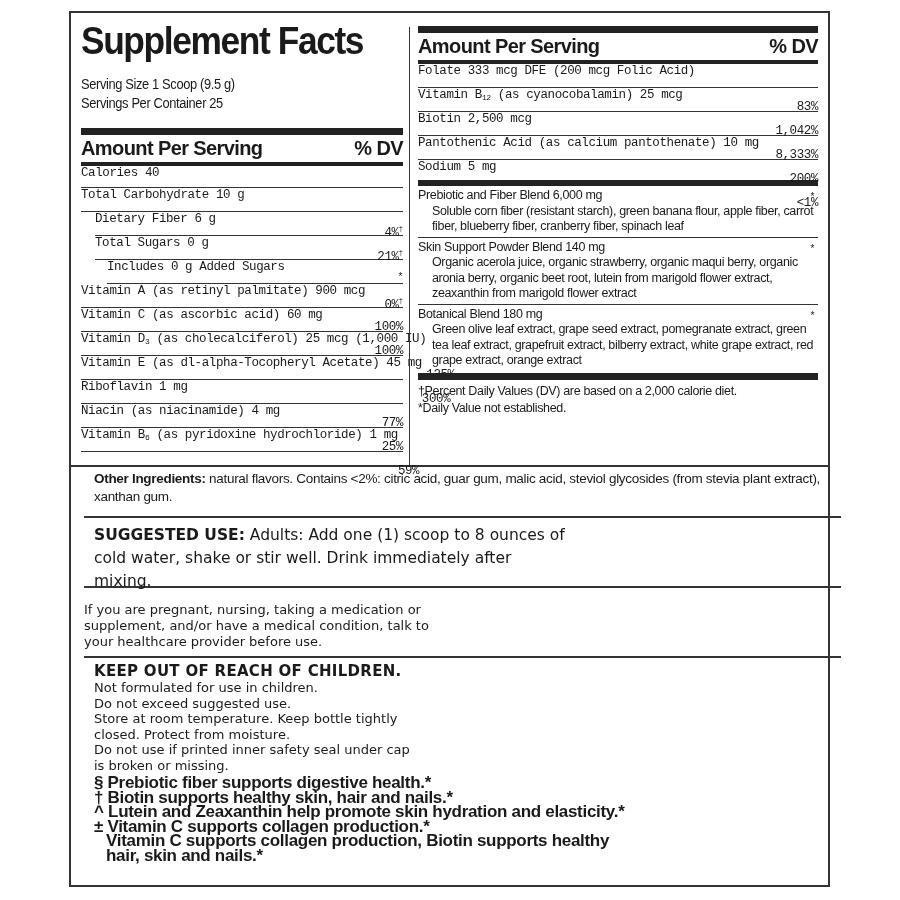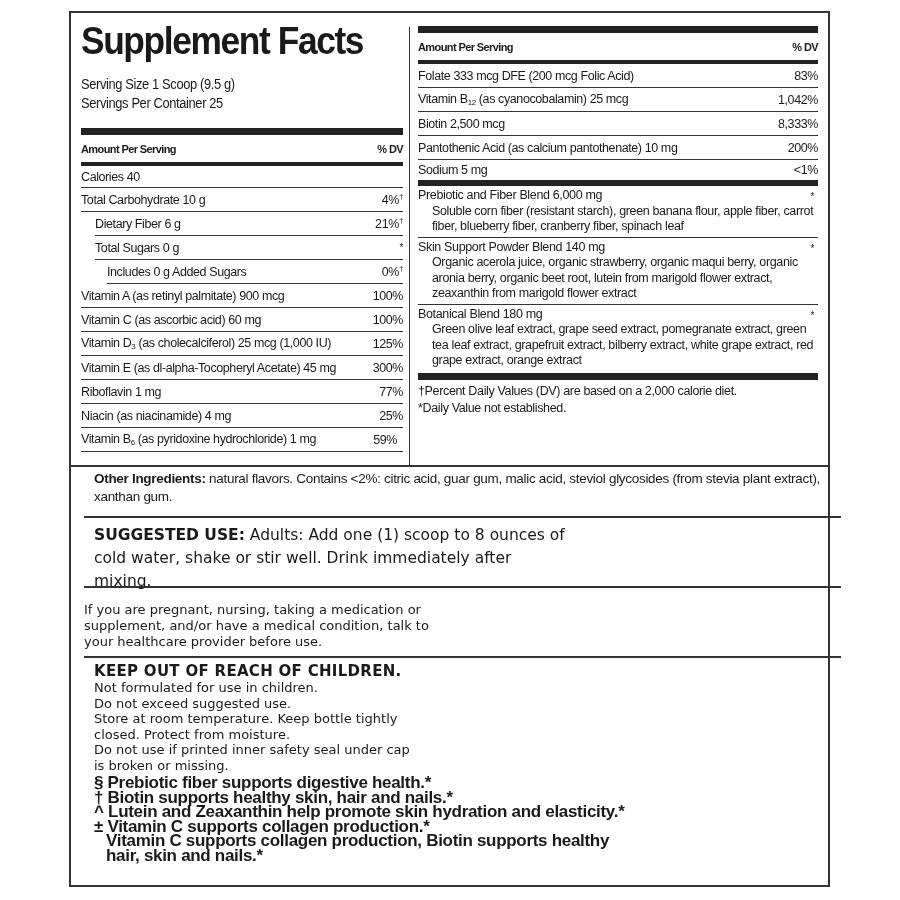--- a/index.html
+++ b/index.html
@@ -6,25 +6,25 @@
   body { width:900px; height:900px; position:relative; overflow:hidden; color:#1a1a1a; }
   .hum { font-family: "DejaVu Sans", sans-serif; }
   .label { position:absolute; left:69px; top:11px; width:761px; height:876px; border:2px solid #333; box-sizing:border-box; }
   .top { position:absolute; left:0; top:0; width:757px; height:452px; border-bottom:2px solid #333; }
   .col-left { position:absolute; left:10px; top:0; width:322px; }
   .col-right { position:absolute; left:347px; top:0; width:400px; }
   .vdiv { position:absolute; left:338px; top:14px; width:1px; height:438px; background:#333; }
   .title { font-family:"Liberation Sans", sans-serif; font-weight:bold; font-size:38px; letter-spacing:-1.5px; transform:scaleX(0.93); transform-origin:left; margin-top:6px; height:44px; line-height:44px; color:#1a1a1a; white-space:nowrap; }
   .serv { font-family:"Liberation Sans", sans-serif; font-size:14px; letter-spacing:-0.4px; line-height:19px; transform:scaleX(0.92); transform-origin:left; white-space:nowrap; }
   .thick { height:7px; background:#222; }
-  .hdr { display:flex; justify-content:space-between; align-items:center; font-family:"Liberation Sans", sans-serif; font-weight:bold; font-size:11px; letter-spacing:-0.6px; height:27px; }
+  .hdr { display:flex; justify-content:space-between; align-items:center; font-family:"Liberation Sans", sans-serif; font-weight:bold; font-size:20px; letter-spacing:-0.6px; height:27px; }
   .med { height:4px; background:#222; }
-  .row { display:flex; justify-content:space-between; align-items:center; font-family:Liberation Sans, sans-serif; font-size:12.5px; letter-spacing:-0.4px; height:24px; border-bottom:1px solid #333; box-sizing:border-box; white-space:nowrap; }
+  .row { display:flex; justify-content:space-between; font-family:Liberation Mono, monospace; font-size:12.5px; letter-spacing:-0.4px; height:24px; border-bottom:1px solid #333; box-sizing:border-box; white-space:nowrap; }
   .row.noline { border-bottom:none; }
-  .row .dv { text-align:right; }
+  .row .dv { text-align:right;margin-top:36px; }
   sup, sub { font-size:8px; }
   sub { vertical-align:-2px; }
   .blend { font-family:"Liberation Sans", sans-serif; font-size:12.5px; letter-spacing:-0.35px; line-height:15.5px; border-bottom:1px solid #333; padding:2px 0 2px 0; position:relative; }
   .blend .star { position:absolute; right:4px; top:3px; font-size:10px; }
   .blend .desc { padding-left:14px; }
   .foot { font-family:"Liberation Sans", sans-serif; font-size:12.5px; letter-spacing:-0.35px; line-height:17px; padding-top:3px; }
   .sect { position:absolute; left:13px; width:757px; border-bottom:2px solid #333; box-sizing:border-box; }
   .other { top:452px; height:53px; padding:5px 10px; font-family:"Liberation Sans", sans-serif; font-size:13.5px; letter-spacing:-0.3px; line-height:18px; }
   .sugg { top:505px; height:70px; padding:6px 10px; font-size:15.5px; line-height:23px; }
   .preg { top:583px; height:62px; padding:6px 0; font-size:13px; line-height:16px; }

